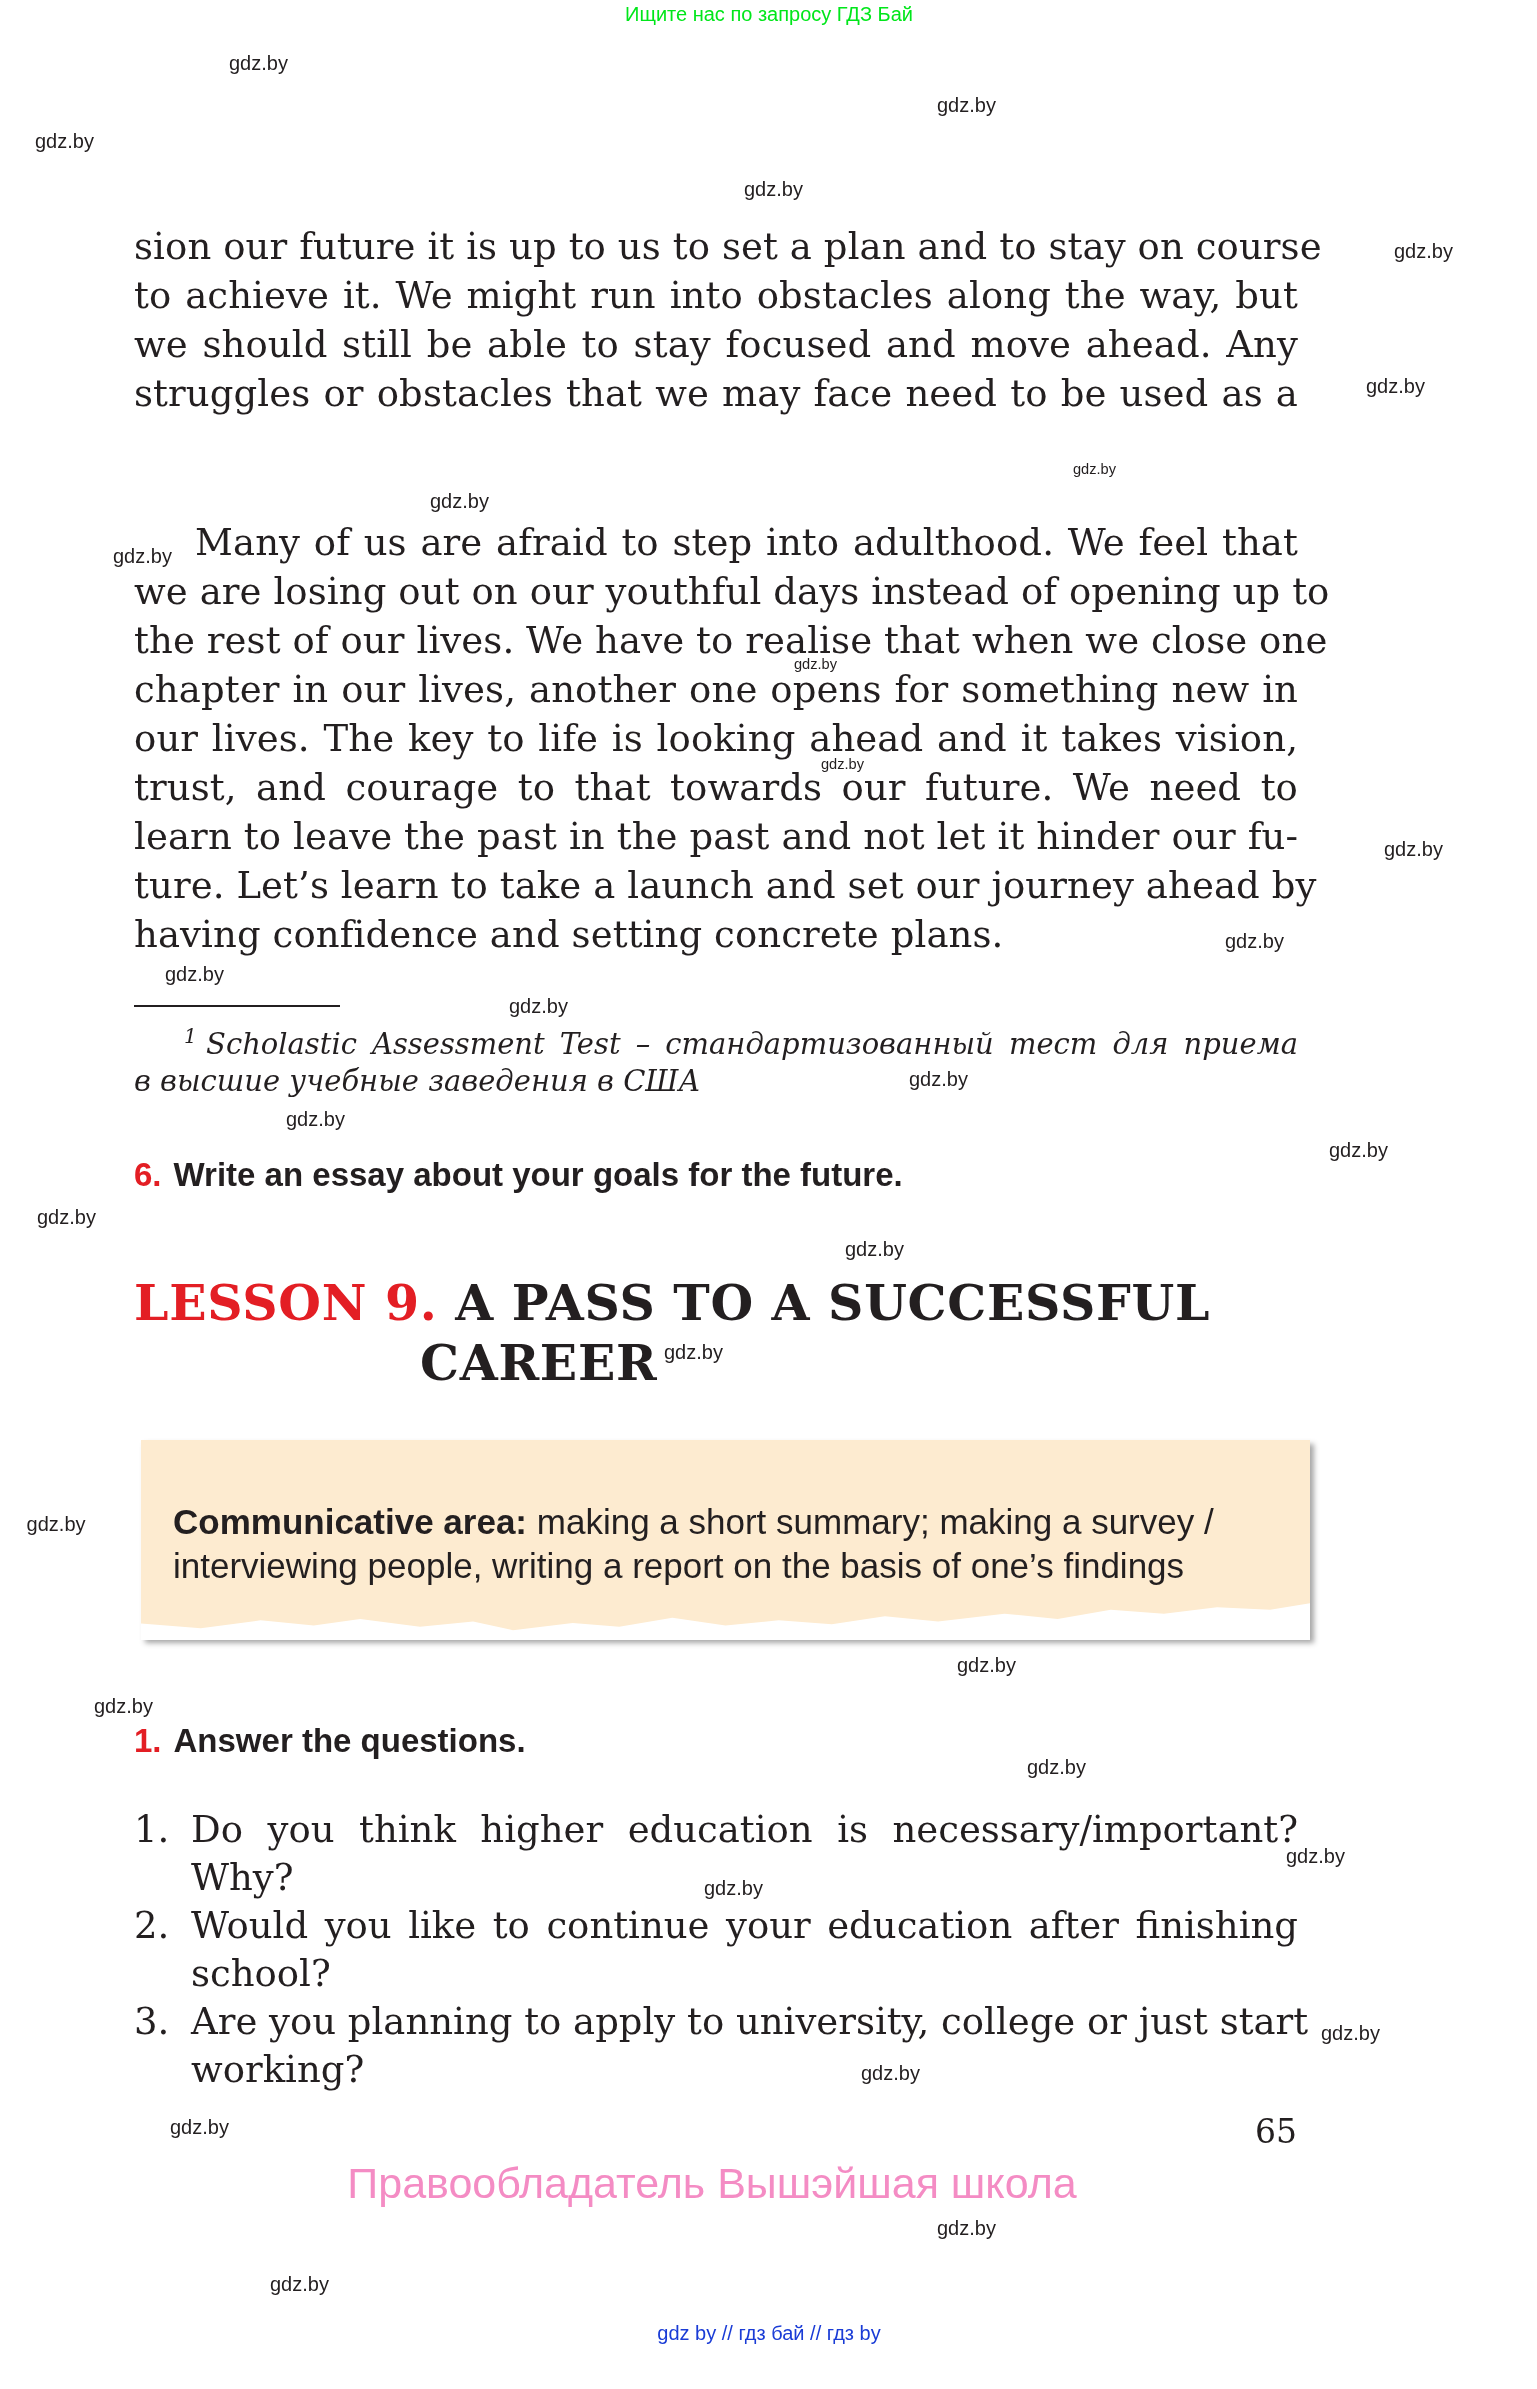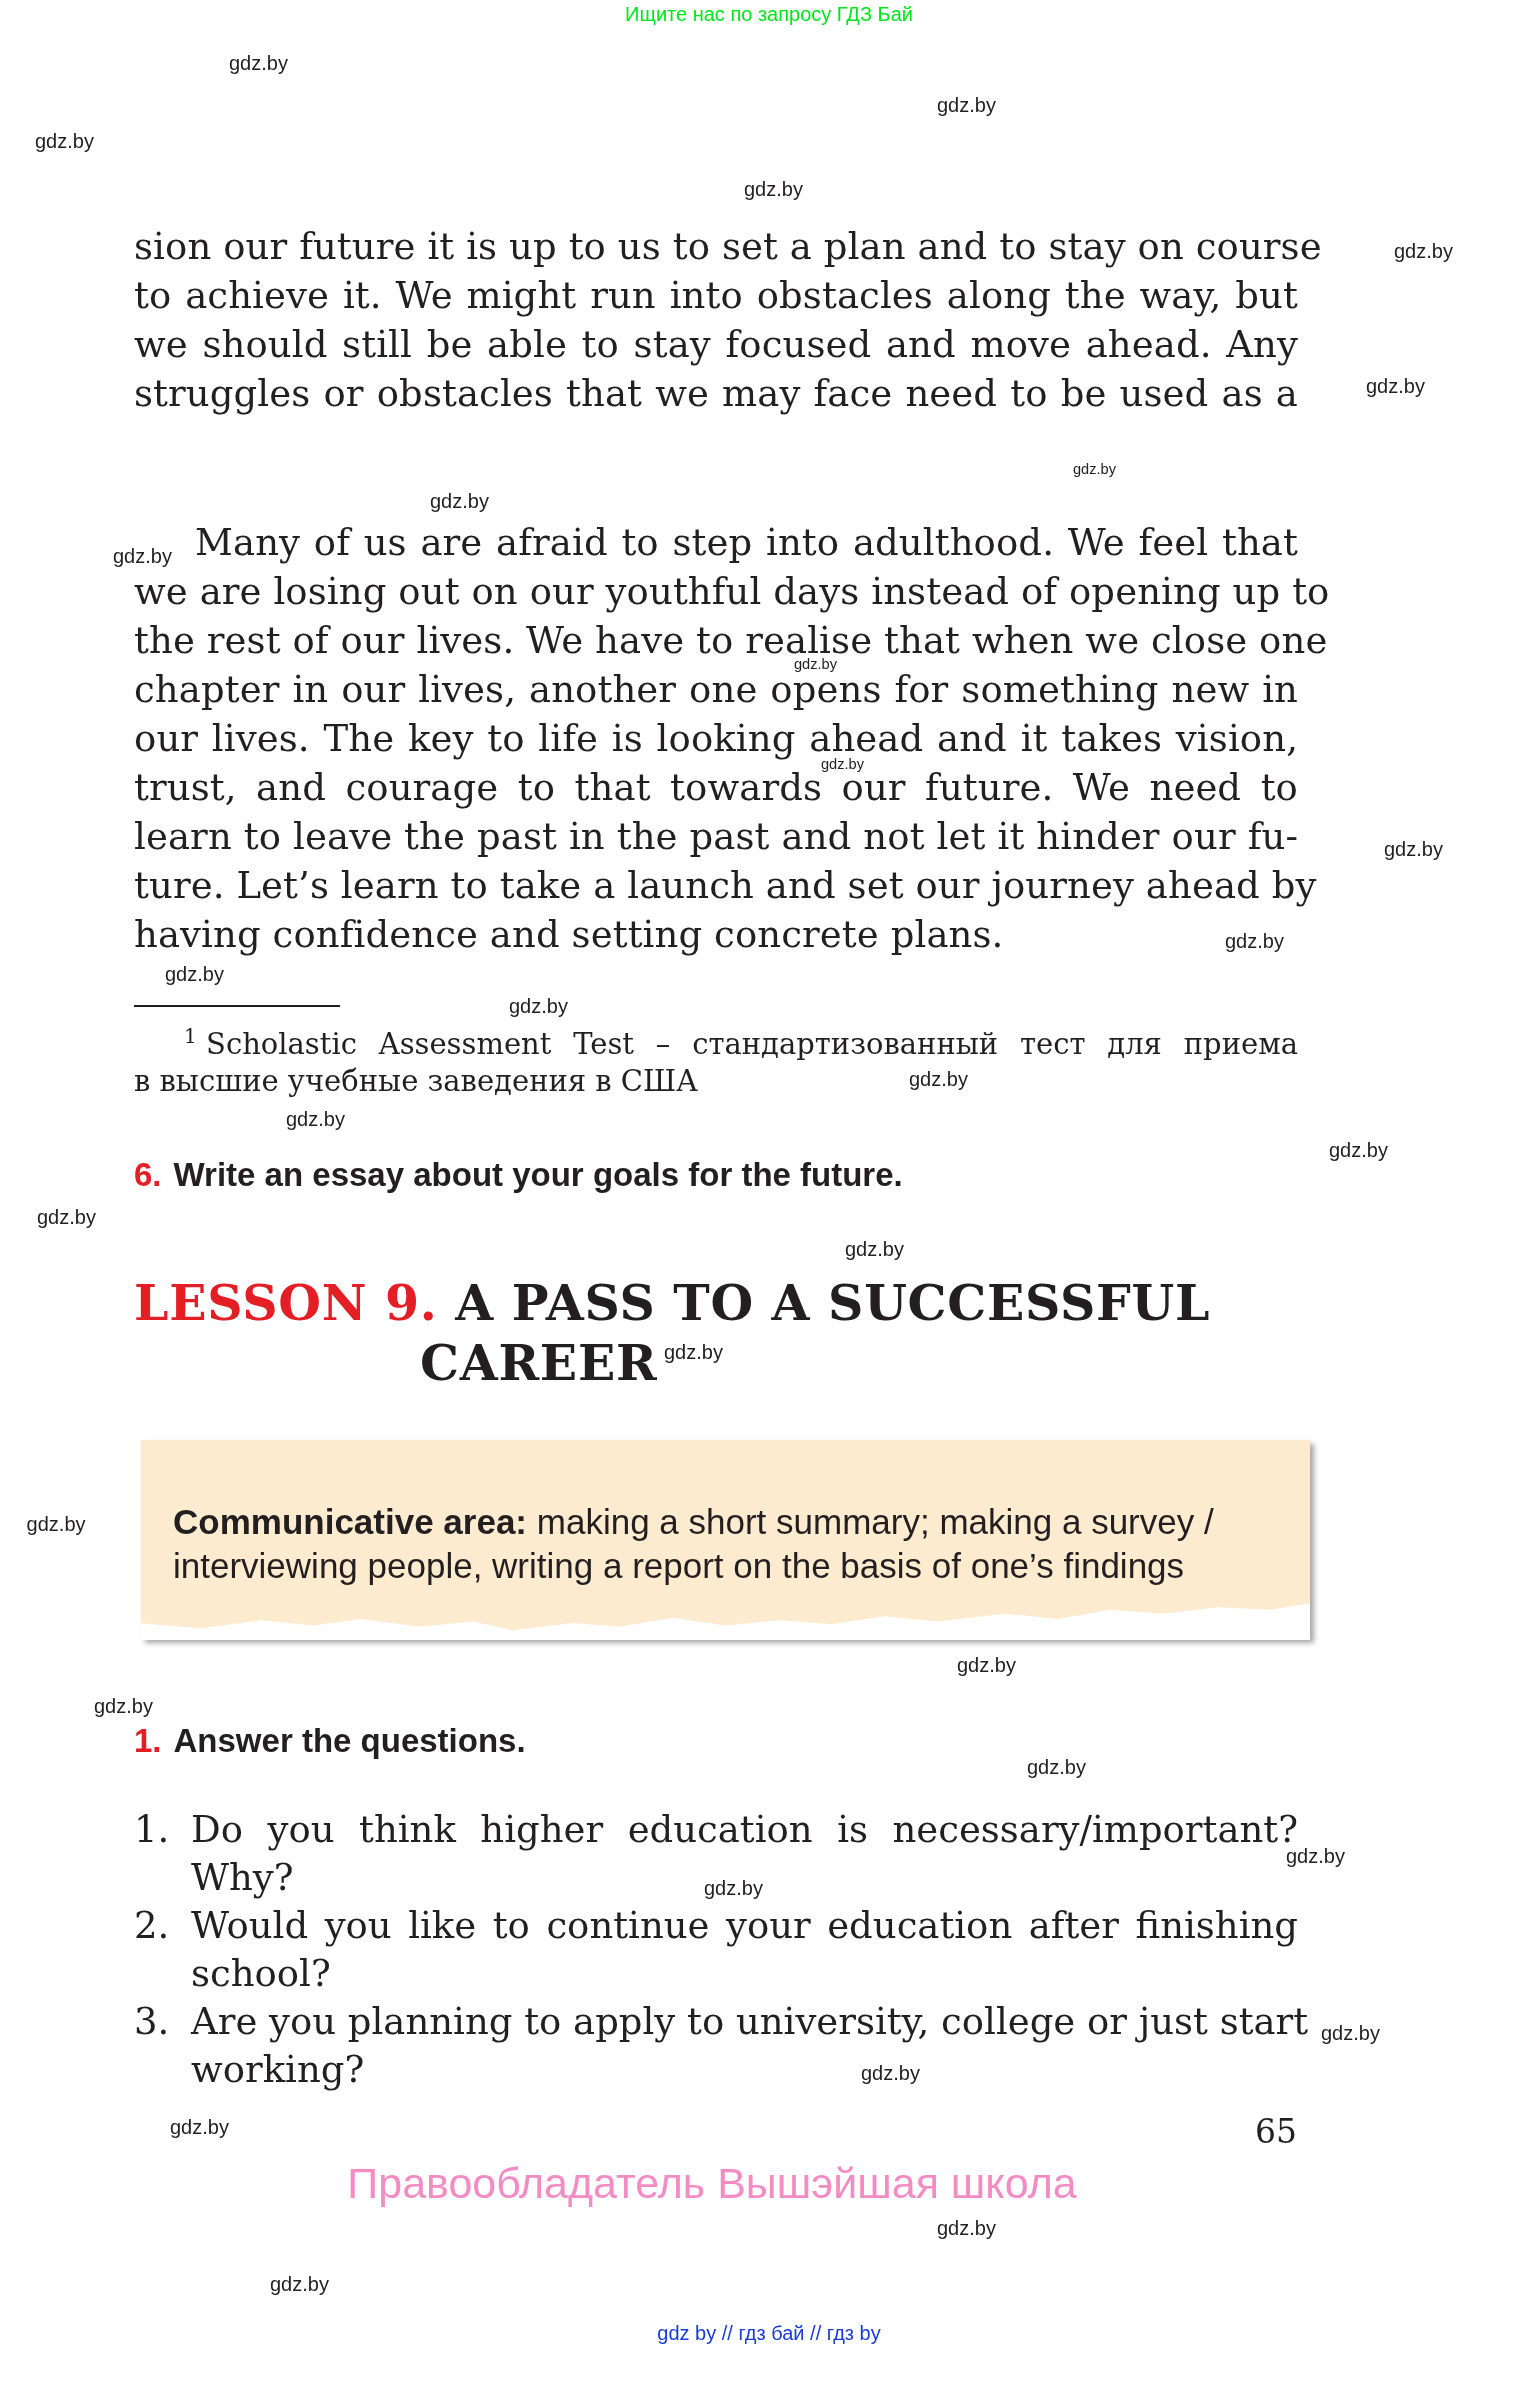--- a/index.html
+++ b/index.html
@@ -11,21 +11,21 @@
   .top-banner { left: 0; top: 2.7px; width: 1538px; text-align: center; font-size: 20px; color: #00e61a; }
   .wm { font-size: 20px; color: #231f20; white-space: nowrap; }
   .wm.small { font-size: 14.6px; }
 
   .body-col { left: 134px; width: 1164px; }
   .para-line { font-size: 37px; line-height: 49px; height: 49px; white-space: nowrap; text-align: justify; text-align-last: justify; letter-spacing: 0.1px; }
   .para-line.last { text-align-last: left; }
   .para-line.indent { padding-left: 61px; box-sizing: border-box; }
 
   .footnote-rule { left: 134px; top: 1005px; width: 206px; height: 2px; background: #231f20; }
-  .footnote { font-size: 29px; line-height: 37px; }
+  .footnote { font-size: 29px; line-height: 37px; font-style: italic; }
   .footnote sup { font-size: 20px; vertical-align: 10.6px; margin-right: 9.3px; }
 
   .task { font-size: 33px; font-weight: bold; white-space: nowrap; }
   .task .num { color: #e31e24; margin-right: 12px; }
 
   .lesson-title { font-size: 49px; font-weight: bold; line-height: 60px; letter-spacing: 0.7px; white-space: nowrap; }
   .lesson-title .lbl { color: #e31e24; }
 
   .comm-box { left: 141px; top: 1440px; width: 1169px; height: 199px; background: #fdebd0; box-shadow: 4px 4px 5.3px rgba(0,0,0,0.35); }
   .comm-box .torn { position: absolute; left: 0; bottom: -1.3px; width: 100%; height: 46px; }

